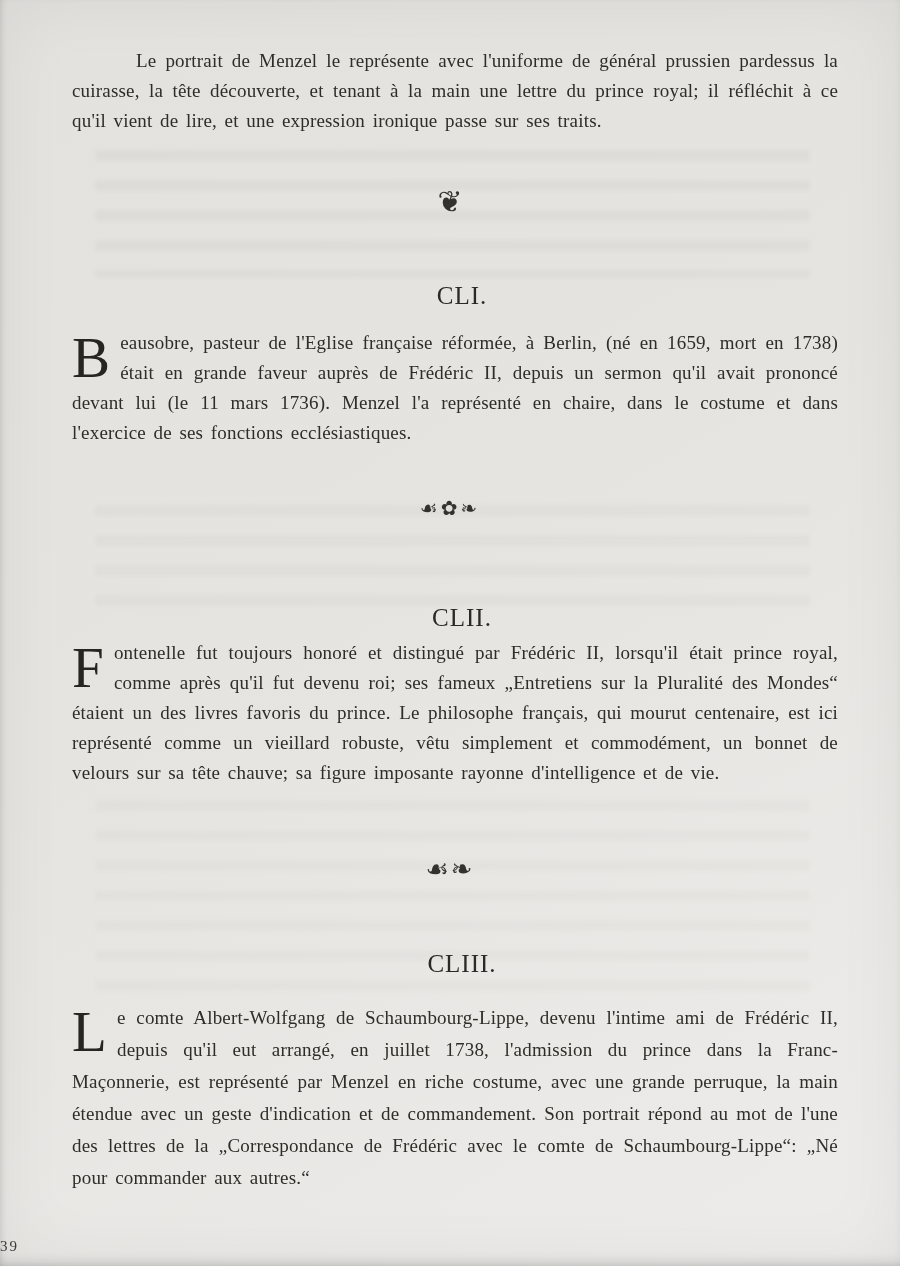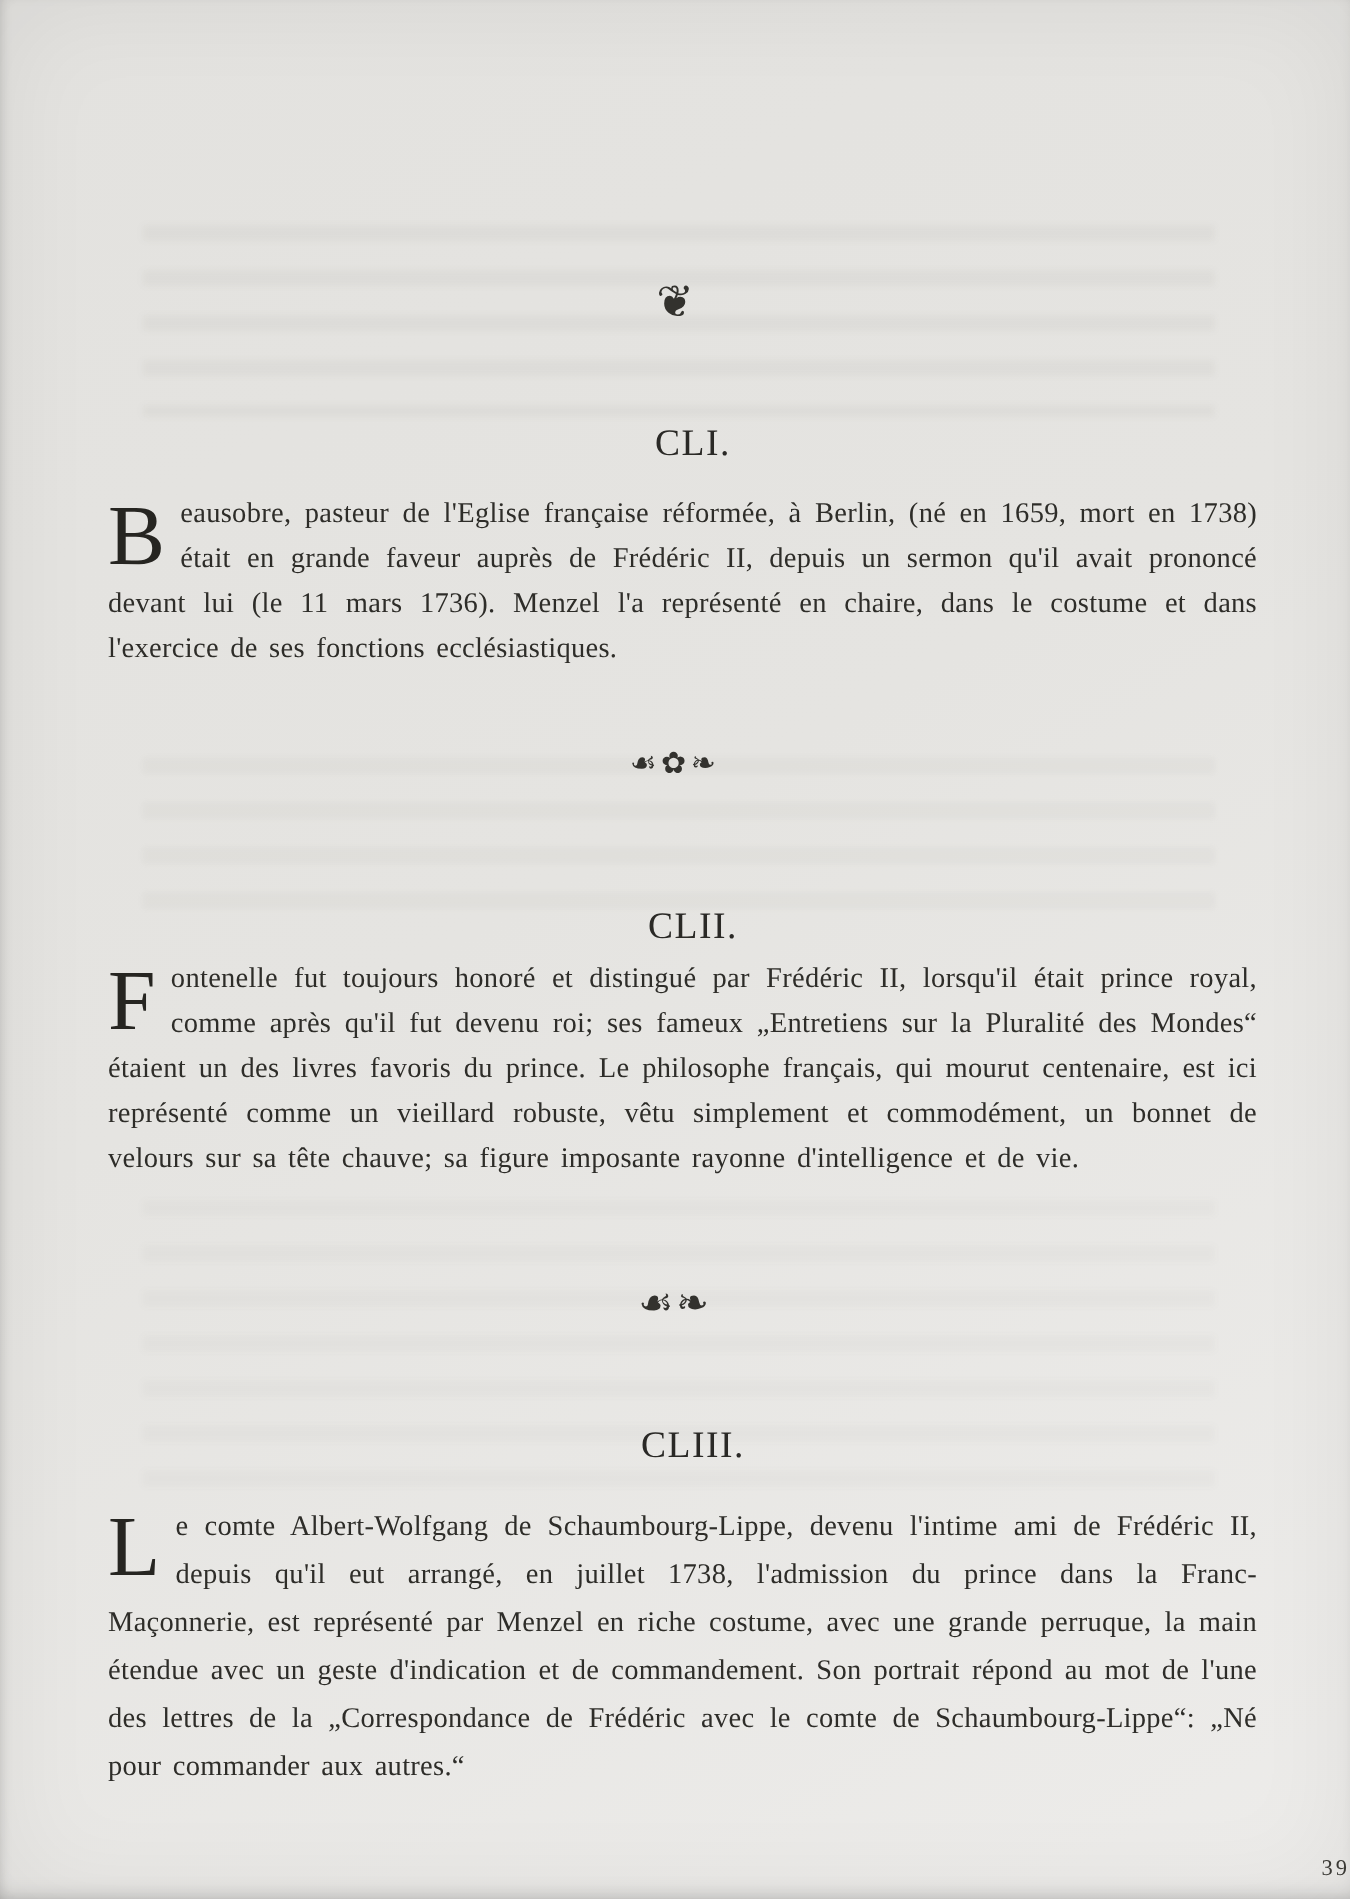--- a/index.html
+++ b/index.html
@@ -38,38 +38,39 @@
     position:absolute;left:0;width:100%;
     text-align:center;
     font-family:"DejaVu Sans",sans-serif;
     color:#33322e;
   }
   .orn.o1{font-size:30px;}
   .orn.o2{font-size:20px;letter-spacing:3px;}
   .orn.o3{font-size:26px;letter-spacing:2px;}
   .pageno{
     position:absolute;left:0;width:100%;top:1238px;
-    text-align:right;font-size:15px;letter-spacing:2px;color:#3a3935;
+    text-align:left;font-size:15px;letter-spacing:2px;color:#3a3935;
   }
   .ghost{
     position:absolute;left:95px;width:715px;
     background:repeating-linear-gradient(180deg, rgba(112,109,98,.10) 0 11px, rgba(112,109,98,0) 11px 30px);
     filter:blur(2px);
     pointer-events:none;
   }
 </style>
 </head>
 <body>
 
 <div class="page">
 
   <div class="ghost" style="top:150px;height:128px;opacity:.55;"></div>
   <div class="ghost" style="top:505px;height:120px;opacity:.45;"></div>
   <div class="ghost" style="top:800px;height:200px;opacity:.35;"></div>
 
+  <p class="para indent" style="top:46px;margin:0;">Le portrait de Menzel le représente avec l'uniforme de général prussien pardessus la cuirasse, la tête découverte, et tenant à la main une lettre du prince royal; il réfléchit à ce qu'il vient de lire, et une expression ironique passe sur ses traits.</p>
 
   <div class="orn o1" style="top:184px;">❦</div>
   <h2 class="num" style="top:270px;">CLI.</h2>
   <p class="para" style="top:328px;margin:0;"><span class="dropcap">B</span><span>eausobre, pasteur de l'Eglise française réformée, à Berlin, (né en 1659, mort en 1738) était en grande faveur auprès de Frédéric II, depuis un sermon qu'il avait prononcé devant lui (le 11 mars 1736).  Menzel l'a représenté en chaire, dans le costume et dans l'exercice de ses fonctions ecclésiastiques.</span></p>
 
   <div class="orn o2" style="top:496px;">☙✿❧</div>
   <h2 class="num" style="top:592px;">CLII.</h2>
   <p class="para" style="top:638px;margin:0;"><span class="dropcap">F</span><span>ontenelle fut toujours honoré et distingué par Frédéric II, lorsqu'il était prince royal, comme après qu'il fut devenu roi; ses fameux „Entretiens sur la Pluralité des Mondes“ étaient un des livres favoris du prince.  Le philosophe français, qui mourut centenaire, est ici représenté comme un vieillard robuste, vêtu simplement et commodément, un bonnet de velours sur sa tête chauve; sa figure imposante rayonne d'intelligence et de vie.</span></p>
 
   <div class="orn o3" style="top:854px;">☙❧</div>

